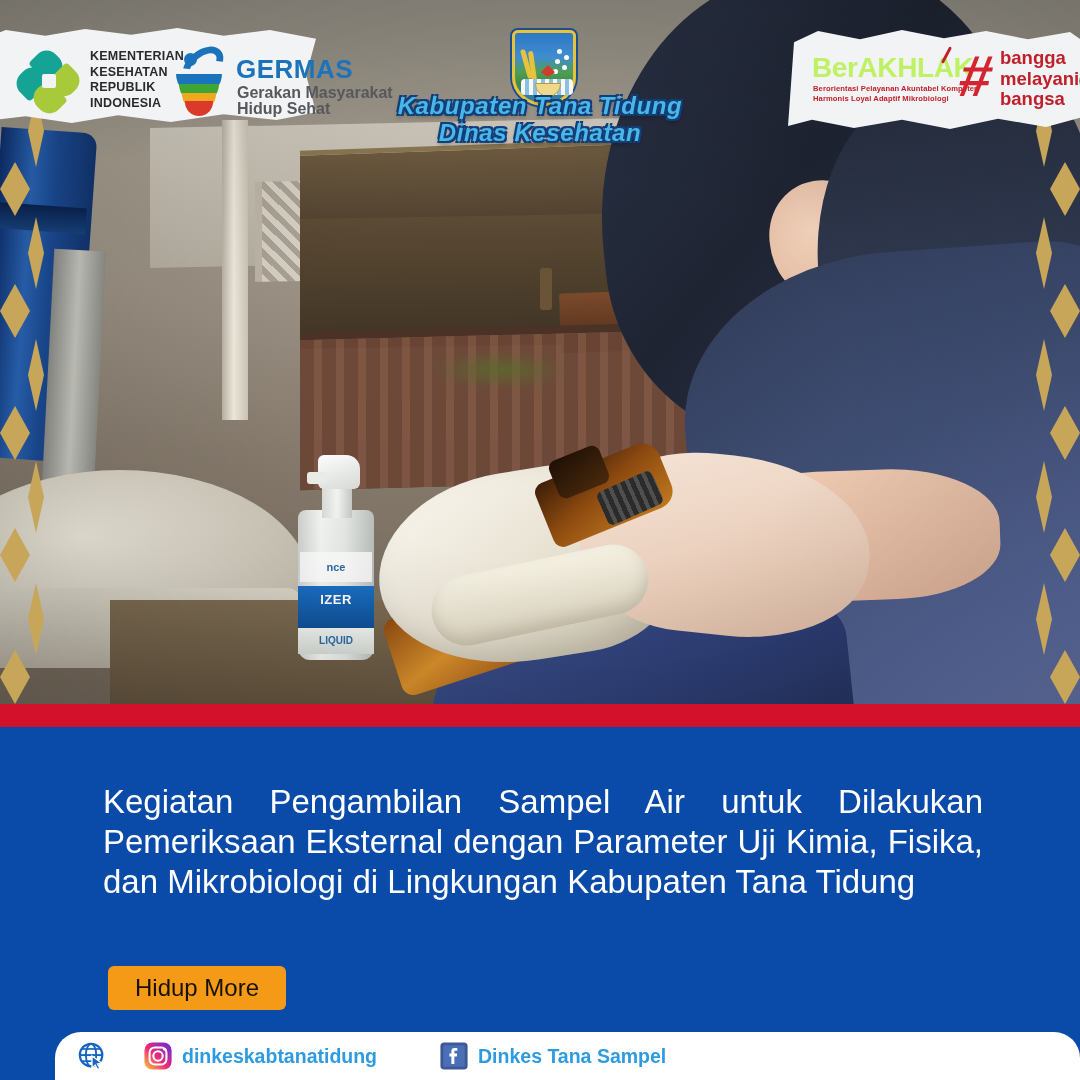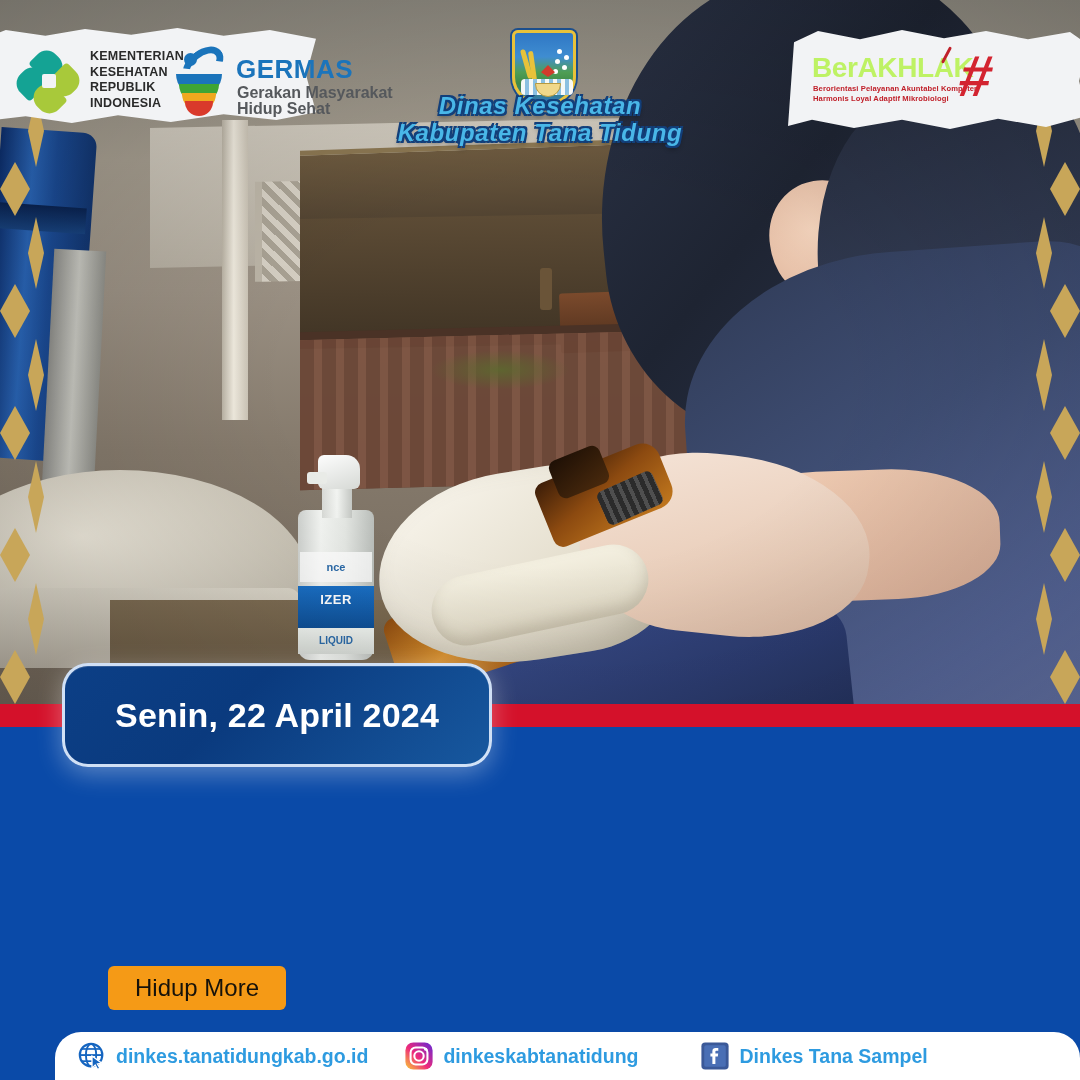--- a/index.html
+++ b/index.html
@@ -583,62 +583,62 @@
   <div class="germas-sub" style="white-space:pre-line;">Gerakan Masyarakat
 Hidup Sehat</div>
 
   <div class="bk-main">BerAKHLAK</div>
   <div class="bk-tick"></div>
   <div class="bk-sub">
     <div>Berorientasi Pelayanan Akuntabel Kompeten</div>
     <div>Harmonis Loyal Adaptif Mikrobiologi</div>
   </div>
   <div class="bk-hash">#</div>
+  <div class="bk-right" style="white-space:pre-line;">bangga
+melayani
+bangsa</div>
 
   <div class="shield-wrap">
     <div class="shield">
       <div class="sh-rice" style="left:9px;top:16px;transform:rotate(-16deg);"></div>
       <div class="sh-rice" style="left:15px;top:18px;transform:rotate(-8deg);"></div>
       <div class="sh-star" style="left:42px;top:16px;"></div>
       <div class="sh-star" style="left:49px;top:22px;"></div>
       <div class="sh-star" style="left:40px;top:26px;"></div>
       <div class="sh-star" style="left:47px;top:32px;"></div>
       <div class="sh-star" style="left:38px;top:36px;"></div>
       <div class="sh-red"></div>
       <div class="sh-wave"></div>
       <div class="sh-bowl"></div>
     </div>
   </div>
   <div class="dk-title">
+    <div>Kabupaten Tana Tidung</div>
     <div>Dinas Kesehatan</div>
-    <div>Kabupaten Tana Tidung</div>
   </div>
 
   <div class="red-band"></div>
   <div class="blue-area"></div>
 
-  <div class="date-badge">
-    <span>Senin, 22 April 2024</span>
-  </div>
-
+
+  <div class="headline">Kegiatan Pengambilan Sampel Air untuk Dilakukan Pemeriksaan Eksternal dengan Parameter Uji Kimia, Fisika, dan Mikrobiologi di Lingkungan Kabupaten Tana Tidung</div>
 
   <div class="btn-read">Hidup More</div>
 
   <div class="footer-pill">
 
     <div class="fitem">
       <svg class="ico" viewBox="0 0 32 32">
         <circle cx="15" cy="15" r="12" fill="none" stroke="#1565c0" stroke-width="2.3"></circle>
         <ellipse cx="15" cy="15" rx="5.5" ry="12" fill="none" stroke="#1565c0" stroke-width="2"></ellipse>
         <line x1="3" y1="15" x2="27" y2="15" stroke="#1565c0" stroke-width="2"></line>
         <line x1="5" y1="8.5" x2="25" y2="8.5" stroke="#1565c0" stroke-width="1.8"></line>
         <line x1="5" y1="21.5" x2="25" y2="21.5" stroke="#1565c0" stroke-width="1.8"></line>
         <path d="M16 16 L16 29 L19.4 25.6 L22 30.4 L24.4 29 L21.8 24.4 L26.4 23.6 Z" fill="#1565c0" stroke="#fff" stroke-width="1.4"></path>
       </svg>
-      <span class="lbl">dinkes.tanatidungkab.go.id</span>
     </div>
 
     <div class="fsep"></div>
 
     <div class="fitem">
       <svg class="ico" viewBox="0 0 32 32">
         <defs>
           <linearGradient id="igg" x1="0" y1="1" x2="1" y2="0">
             <stop offset="0" stop-color="#f9ce34"></stop>
             <stop offset="0.45" stop-color="#ee2a7b"></stop>

